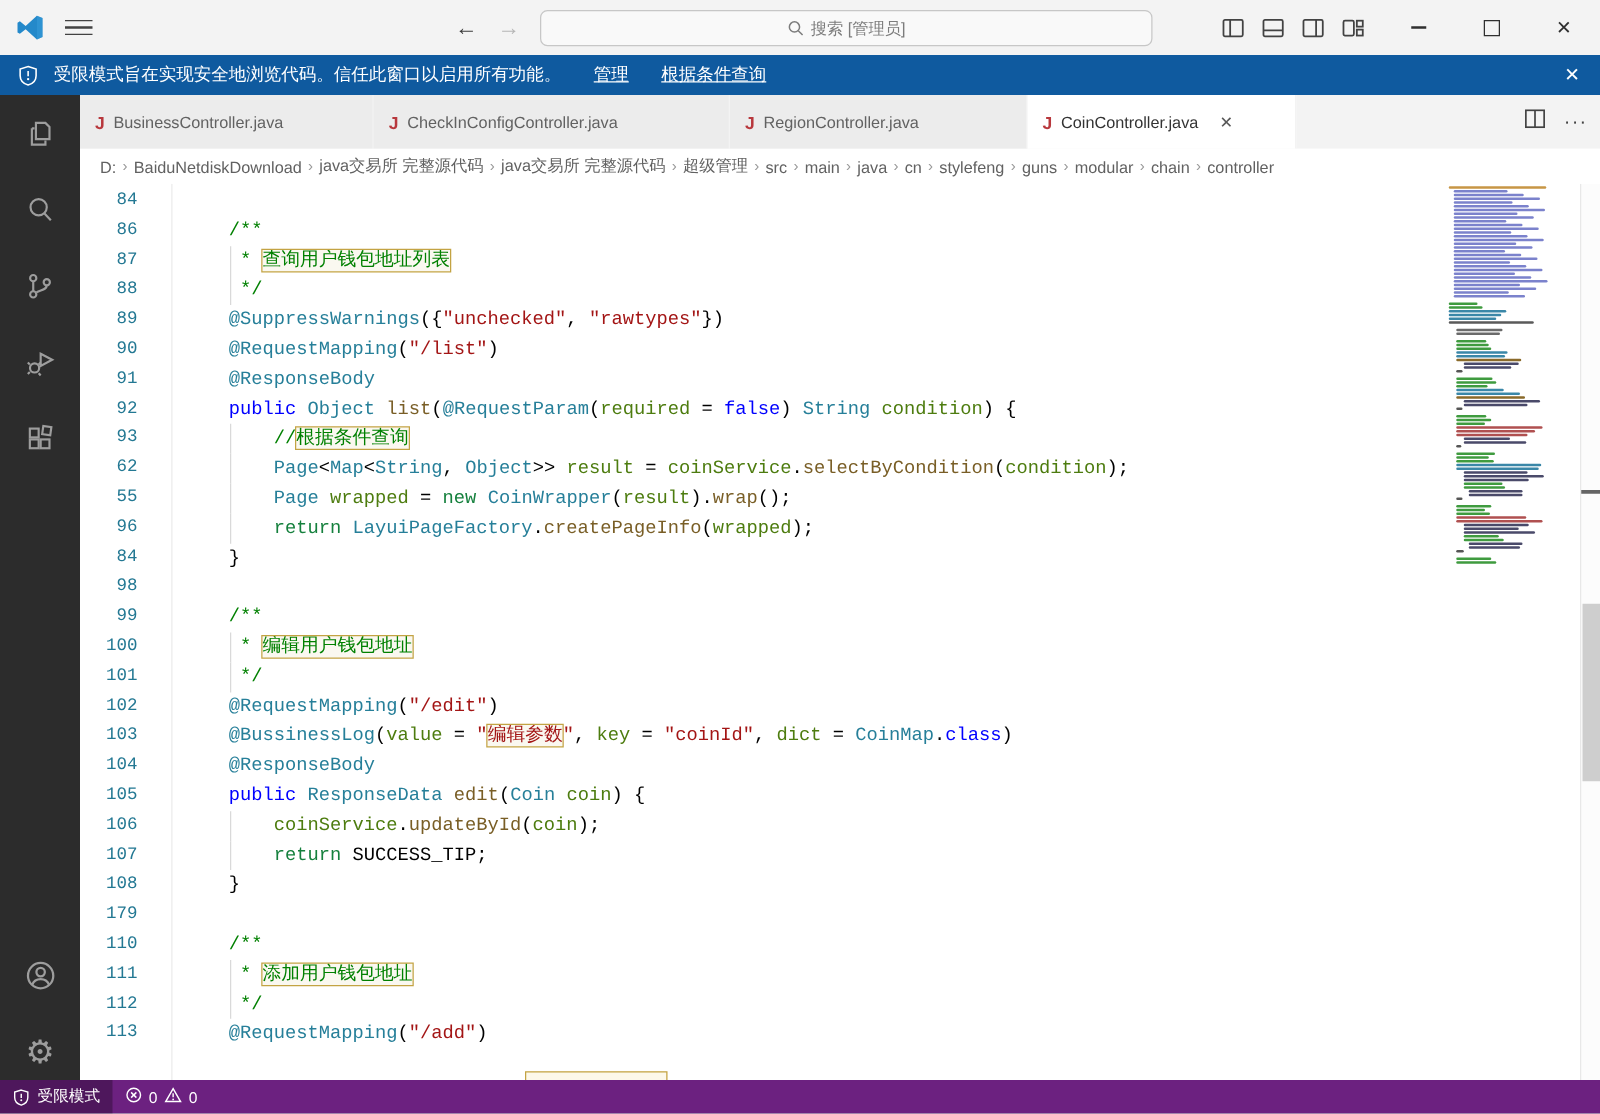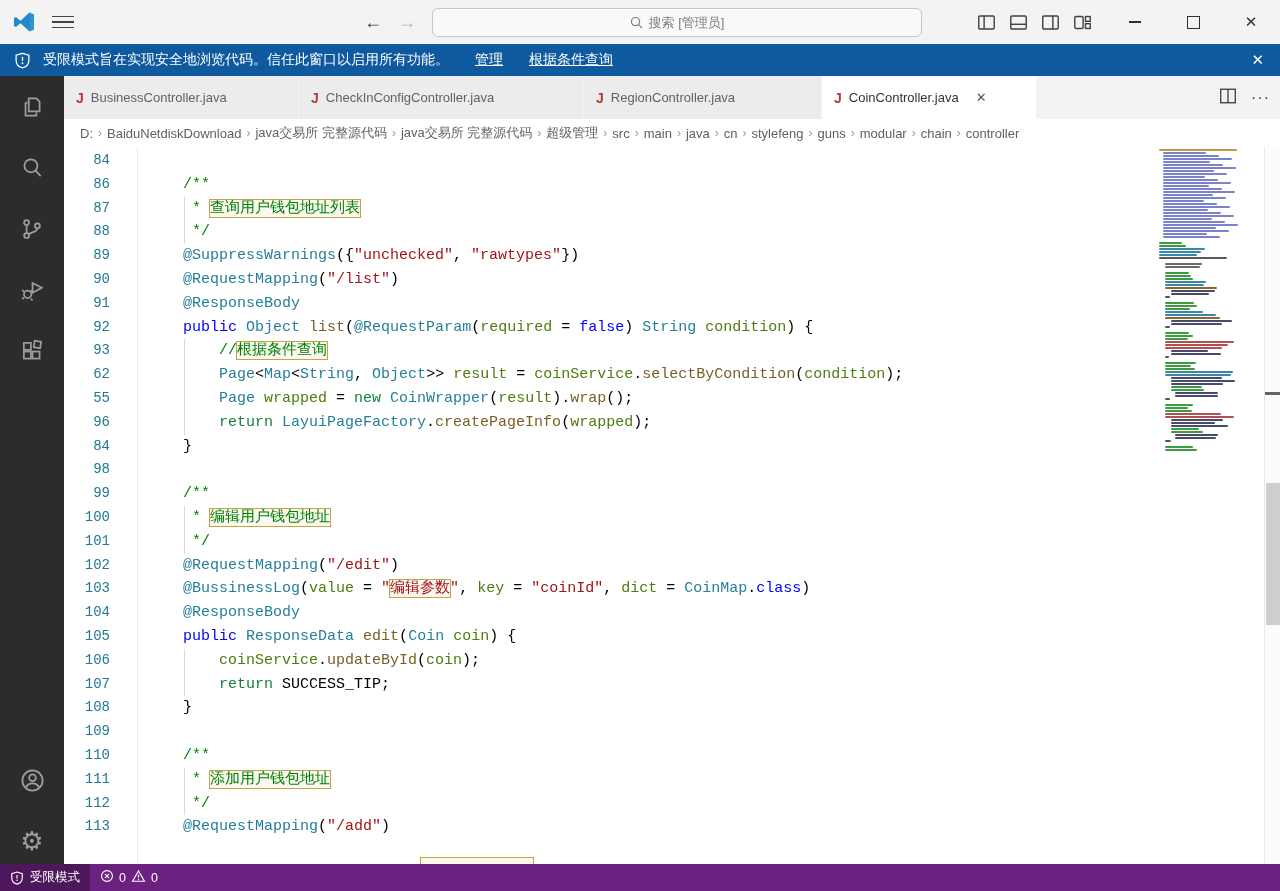--- a/index.html
+++ b/index.html
@@ -357,21 +357,21 @@
         <div class="code-line">
           <div class="g4"></div>
           <span class="ln">107</span>
           <span class="ltext"><span class="tk-p">        </span><span class="tk-kc">return</span><span class="tk-p"> SUCCESS_TIP;</span></span>
         </div>
         <div class="code-line">
           <span class="ln">108</span>
           <span class="ltext"><span class="tk-p">    }</span></span>
         </div>
         <div class="code-line">
-          <span class="ln">109</span>
+          <span class="ln">179</span>
           <span class="ltext"></span>
         </div>
         <div class="code-line">
           <span class="ln">110</span>
           <span class="ltext"><span class="tk-c">    /**</span></span>
         </div>
         <div class="code-line">
           <div class="g4"></div>
           <span class="ln">111</span>
           <span class="ltext"><span class="tk-c">     * </span><span class="tk-c ubox">添加用户钱包地址</span></span>

